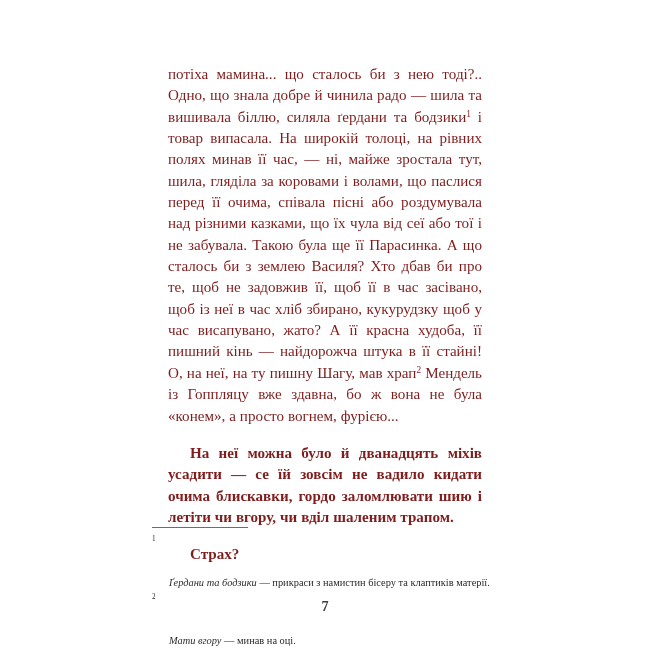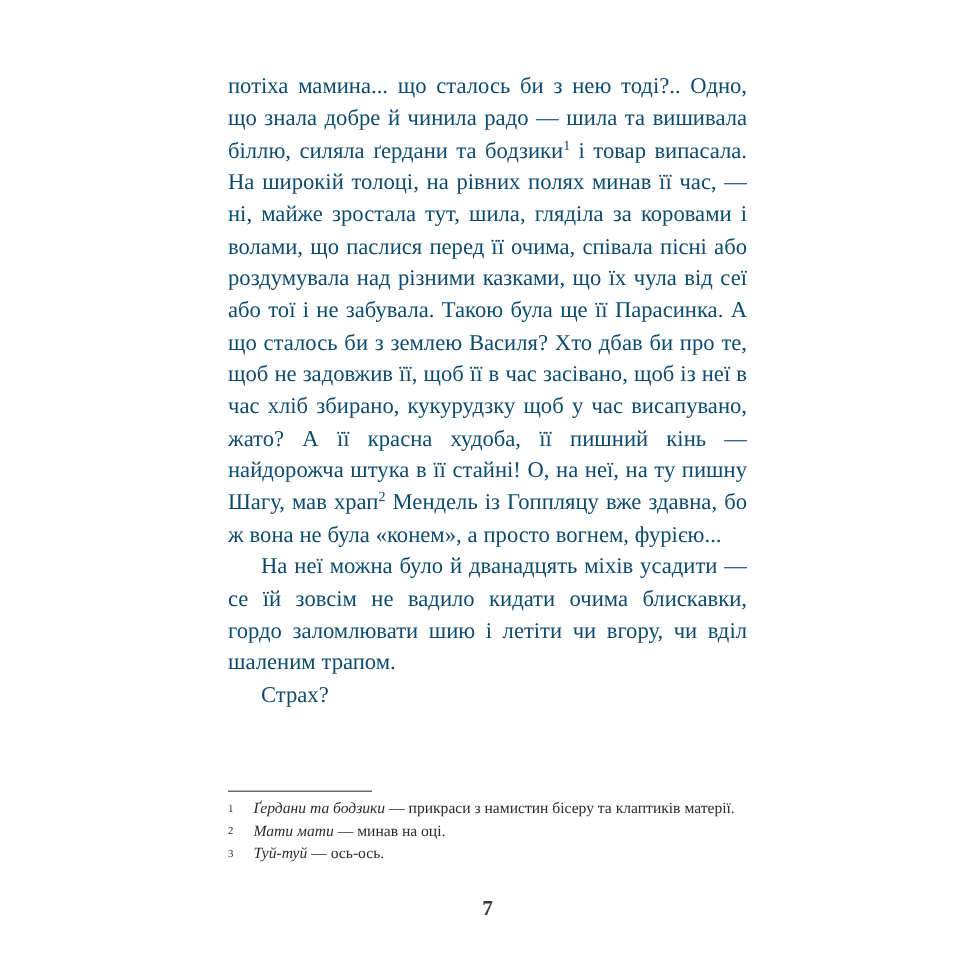--- a/index.html
+++ b/index.html
@@ -22,31 +22,32 @@
     background: #ffffff;
     box-sizing: border-box;
   }
   .text-block {
     position: absolute;
     left: 152px;
     top: 48px;
     width: 346px;
   }
   .para {
-    margin: 0;
+    margin: 16px;
     font-size: 15.1px;
     line-height: 21.35px;
     text-align: justify;
     text-align-last: left;
-    color: #0c4a6e;
+    color: #7f1d1d;
     hyphens: manual;
     word-spacing: 0.01em;
   }
   .para.indent {
     text-indent: 22px;
+    font-weight: bold;
   }
   .para.short {
     text-align: center;
   }
   sup {
     font-size: 0.62em;
     line-height: 0;
     vertical-align: 0.52em;
   }
   .footnotes {
@@ -75,20 +76,21 @@
     font-size: 7.2px;
     line-height: 13.2px;
     padding-top: 0px;
     text-align: left;
     color: #2b2b2b;
   }
   .fn-text {
     flex: 1 1 auto;
     text-align: justify;
     text-align-last: left;
+    margin-top: 43px;
   }
   .fn-term {
     font-style: italic;
   }
   .folio {
     position: absolute;
     left: 0;
     top: 598px;
     width: 650px;
     text-align: center;
@@ -110,21 +112,21 @@
 
   <div class="footnotes">
     <div class="fn-rule"></div>
     <div>
         <div class="fn-item">
           <span class="fn-num">1</span>
           <span class="fn-text"><i class="fn-term">Ґердани та бодзики</i><span> — прикраси з намистин бісеру та клаптиків матерії.</span></span>
         </div>
         <div class="fn-item">
           <span class="fn-num">2</span>
-          <span class="fn-text"><i class="fn-term">Мати мати</i><span> — минав на оці.</span></span>
+          <span class="fn-text"><i class="fn-term">Мати вгору</i><span> — минав на оці.</span></span>
         </div>
         <div class="fn-item">
           <span class="fn-num">3</span>
           <span class="fn-text"><i class="fn-term">Туй-туй</i><span> — ось-ось.</span></span>
         </div>
       </div>
   </div>
 
   <div class="folio">7</div>
 

